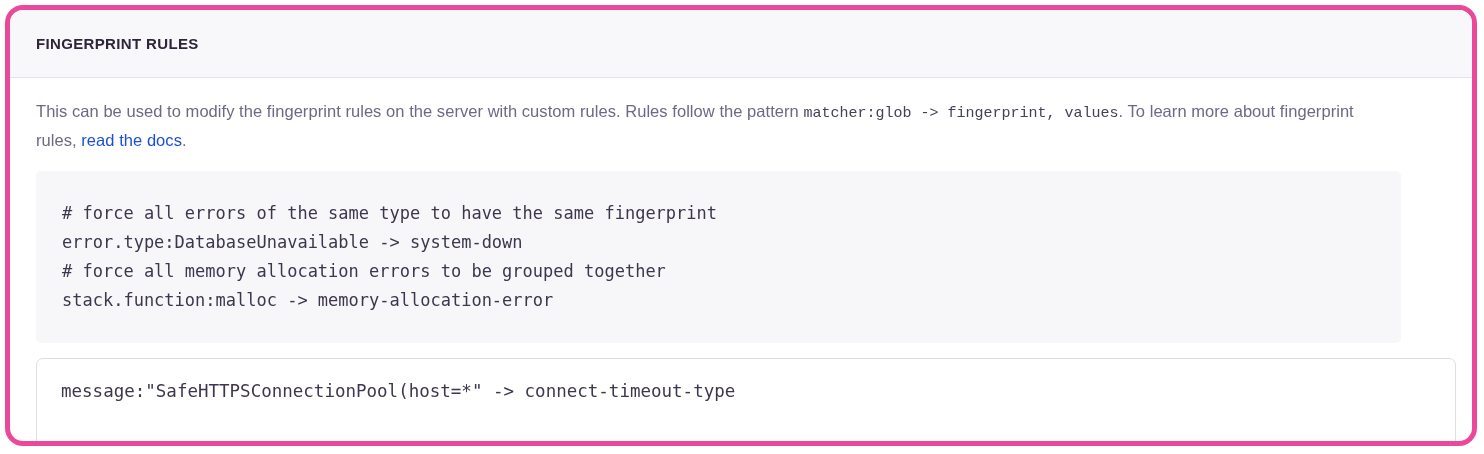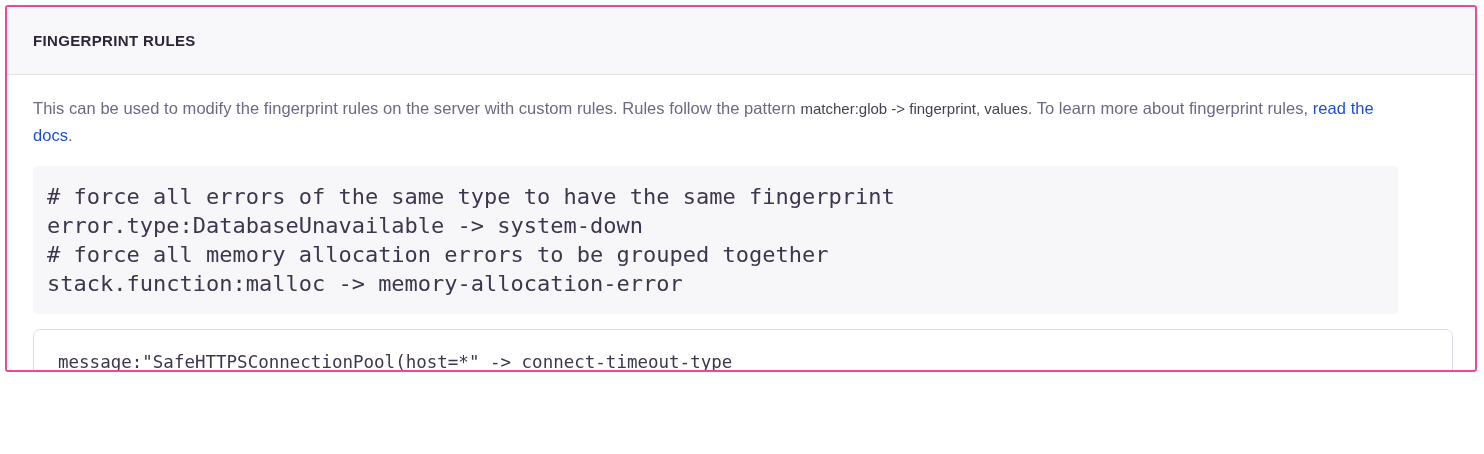--- a/index.html
+++ b/index.html
@@ -13,25 +13,25 @@
     font-family: "Liberation Sans", sans-serif;
     -webkit-font-smoothing: antialiased;
     overflow: hidden;
   }
 
   .panel {
     position: absolute;
     left: 5px;
     top: 5px;
     width: 1472px;
-    height: 367px;
+    height: 441px;
     box-sizing: border-box;
     background: #ffffff;
-    border: 2px solid #ec4899;
-    border-radius: 3px;
+    border: 5px solid #ec4899;
+    border-radius: 18px;
     overflow: hidden;
   }
 
   .panel-header {
     height: 68px;
     box-sizing: border-box;
     background: #f8f8fb;
     border-bottom: 1px solid #e2e0ec;
     display: flex;
     align-items: center;
@@ -54,21 +54,21 @@
   .description {
     font-size: 16.5px;
     line-height: 26px;
     color: #6f6884;
     max-width: 1360px;
     margin: 0 0 18px 0;
     letter-spacing: 0.05px;
   }
 
   .description .code-inline {
-    font-family: Liberation Sans, sans-serif;
+    font-family: Liberation Mono, monospace;
     font-size: 15px;
     color: #473f55;
     letter-spacing: 0;
     white-space: pre;
   }
 
   .description .doc-link {
     color: #1d4ed8;
     text-decoration: none;
   }
@@ -76,23 +76,23 @@
   .code-block {
     background: #f7f7fa;
     border-radius: 5px;
     padding: 16px 16px 16px 14px;
     margin: 0 0 15px 0;
     width: 1365px;
     box-sizing: border-box;
   }
 
   .code-block pre {
-    margin: 0;
+    margin: 12px;
     font-family: "DejaVu Sans Mono", "Liberation Mono", monospace;
-    font-size: 22px;
+    font-size: 17px;
     line-height: 29px;
     color: #3e364c;
     white-space: pre;
   }
 
   .rule-input {
     display: block;
     width: 1420px;
     height: 99px;
     box-sizing: border-box;

